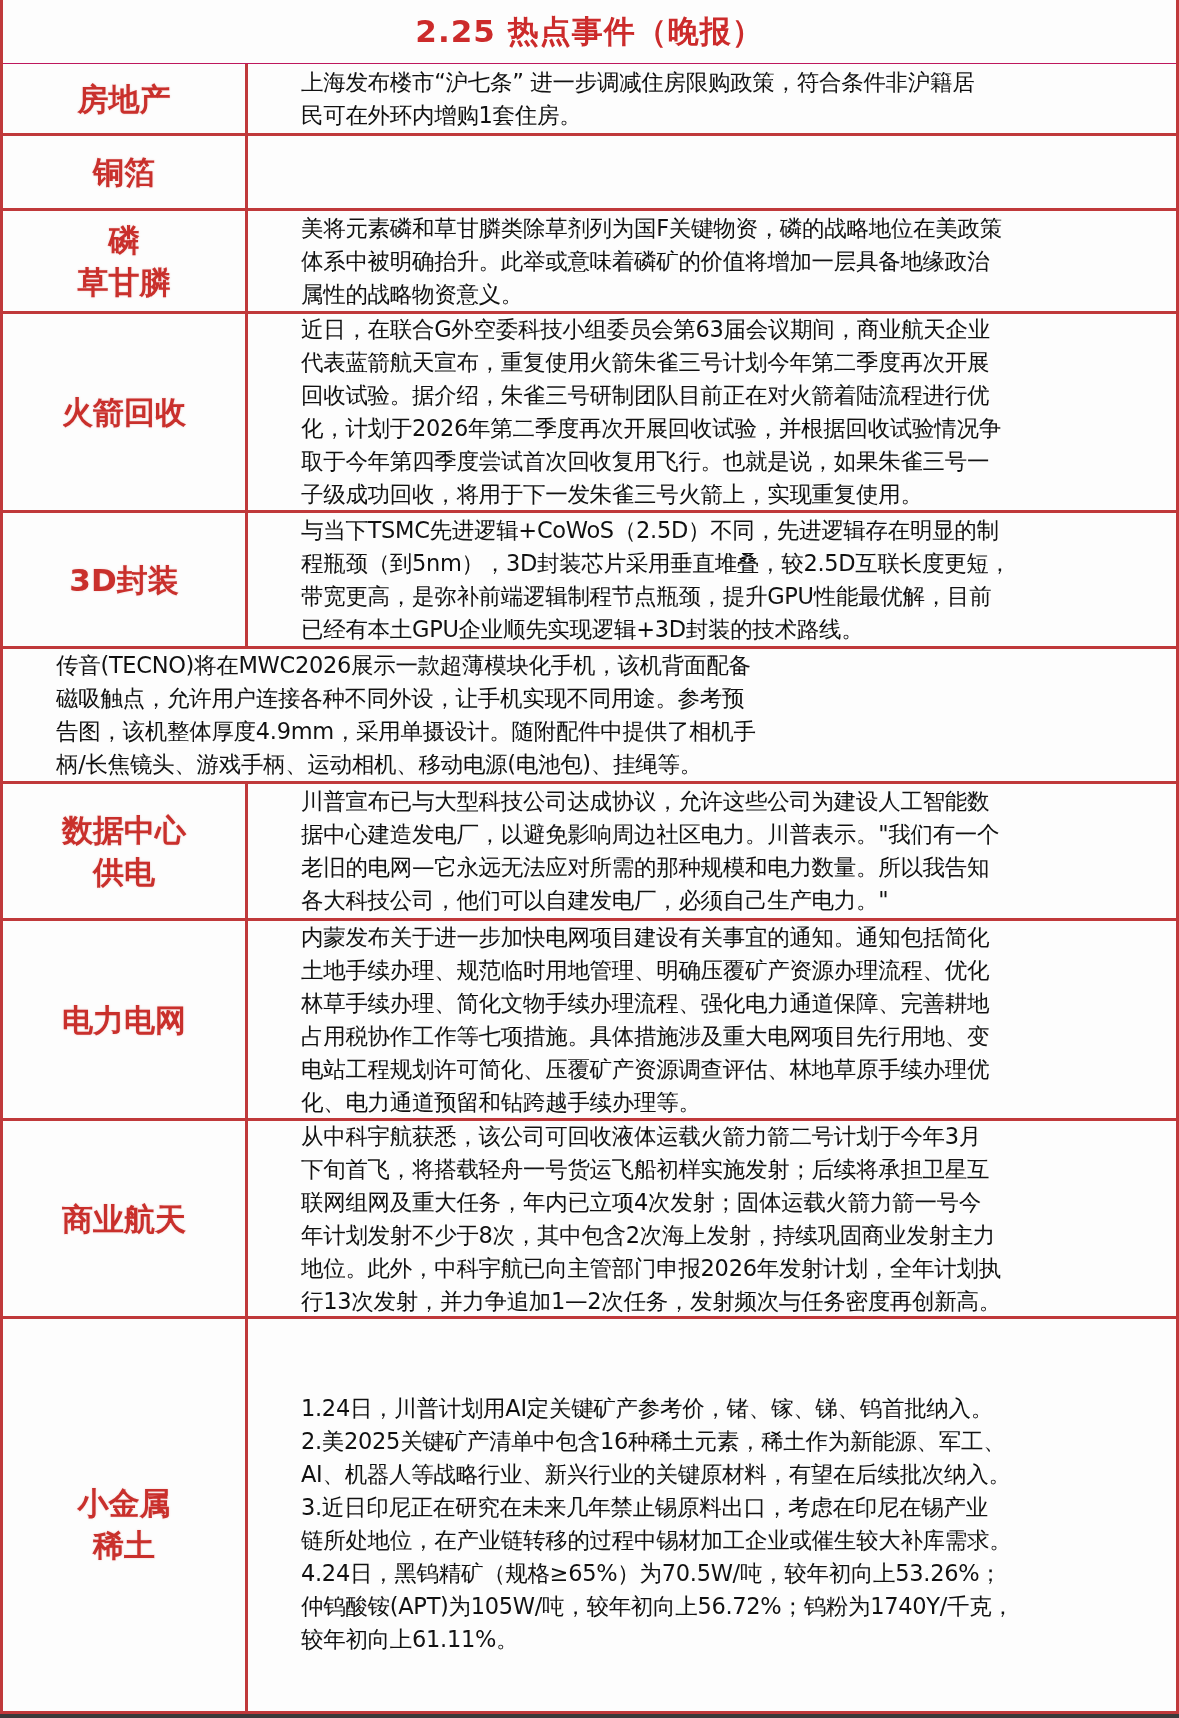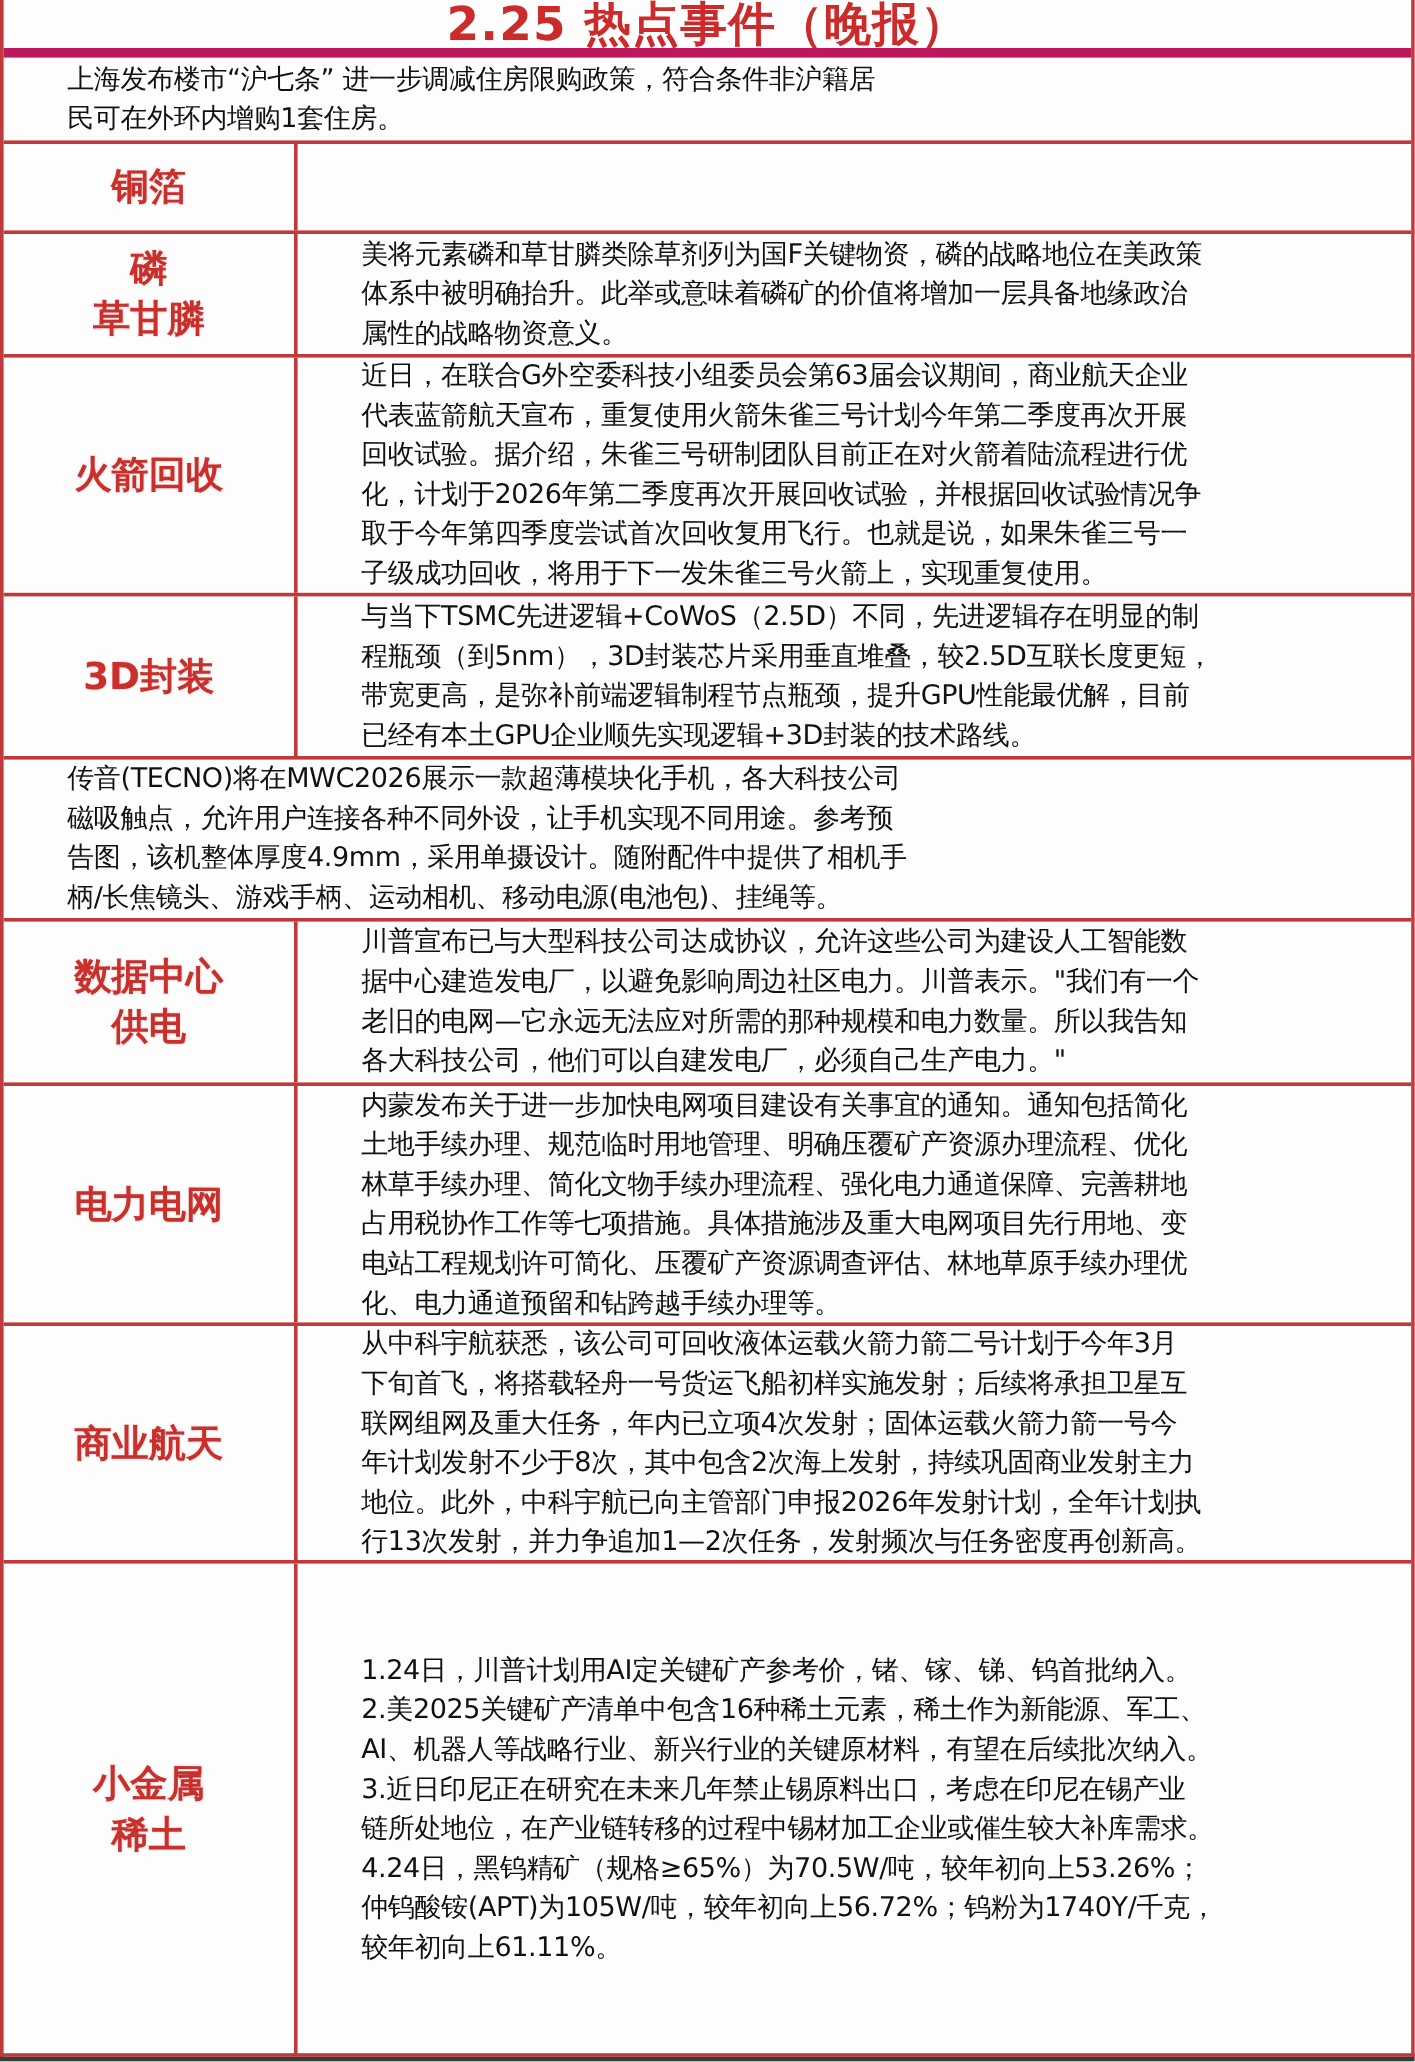--- a/index.html
+++ b/index.html
@@ -11,27 +11,27 @@
   }
   .sheet {
     position: absolute; left: 0; top: 0;
     width: 1179px; height: 1714px;
     box-sizing: border-box;
     border: 3px solid #c0393b;
     border-top: none;
     background: #fdfdfd;
   }
   .title {
-    height: 48px;
+    height: 64px;
     box-sizing: border-box;
-    border-bottom: 8px solid #be185d;
+    border-bottom: 1px solid #be185d;
     display: flex; align-items: center; justify-content: center;
     color: #cc2b2b;
     font-weight: bold;
-    font-size: 39px;
+    font-size: 31px;
     letter-spacing: 1px;
   }
   .row {
     display: flex;
     box-sizing: border-box;
     border-bottom: 3px solid #c0393b;
   }
   .row:last-child { border-bottom: none; }
   .cat {
     width: 245px; flex: 0 0 245px;
@@ -63,20 +63,21 @@
     width: 1179px; height: 4px; background: #3a3a3a;
   }
 </style>
 </head>
 <body>
 
 <div class="sheet">
   <div class="title">2.25 热点事件（晚报）</div>
 
   <div class="row" style="height: 72px;">
+    <div class="cat">房地产</div>
     <div class="desc">
         <p>上海发布楼市“沪七条” 进一步调减住房限购政策，符合条件非沪籍居
 民可在外环内增购1套住房。</p>
       </div>
   </div>
 
   <div class="row" style="height: 75px;">
     <div class="cat">铜箔</div>
   </div>
 
@@ -107,21 +108,21 @@
     <div class="desc">
         <p>与当下TSMC先进逻辑+CoWoS（2.5D）不同，先进逻辑存在明显的制
 程瓶颈（到5nm），3D封装芯片采用垂直堆叠，较2.5D互联长度更短，
 带宽更高，是弥补前端逻辑制程节点瓶颈，提升GPU性能最优解，目前
 已经有本土GPU企业顺先实现逻辑+3D封装的技术路线。</p>
       </div>
   </div>
 
   <div class="row" style="height: 135px;">
     <div class="desc">
-        <p>传音(TECNO)将在MWC2026展示一款超薄模块化手机，各大科技公司
+        <p>传音(TECNO)将在MWC2026展示一款超薄模块化手机，该机背面配备
 磁吸触点，允许用户连接各种不同外设，让手机实现不同用途。参考预
 告图，该机整体厚度4.9mm，采用单摄设计。随附配件中提供了相机手
 柄/长焦镜头、游戏手柄、运动相机、移动电源(电池包)、挂绳等。</p>
       </div>
   </div>
 
   <div class="row" style="height: 137px;">
     <div class="cat">数据中心
 供电</div>
     <div class="desc">

